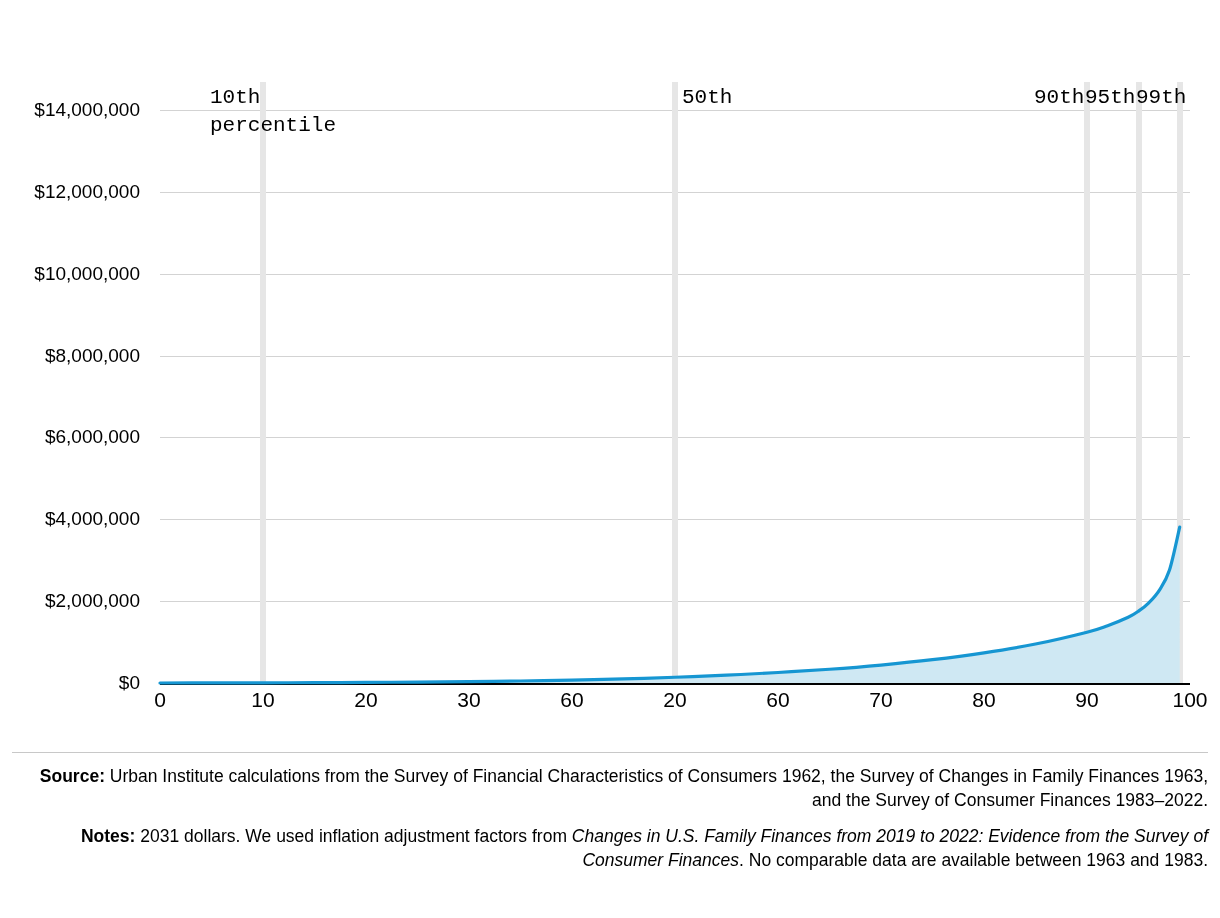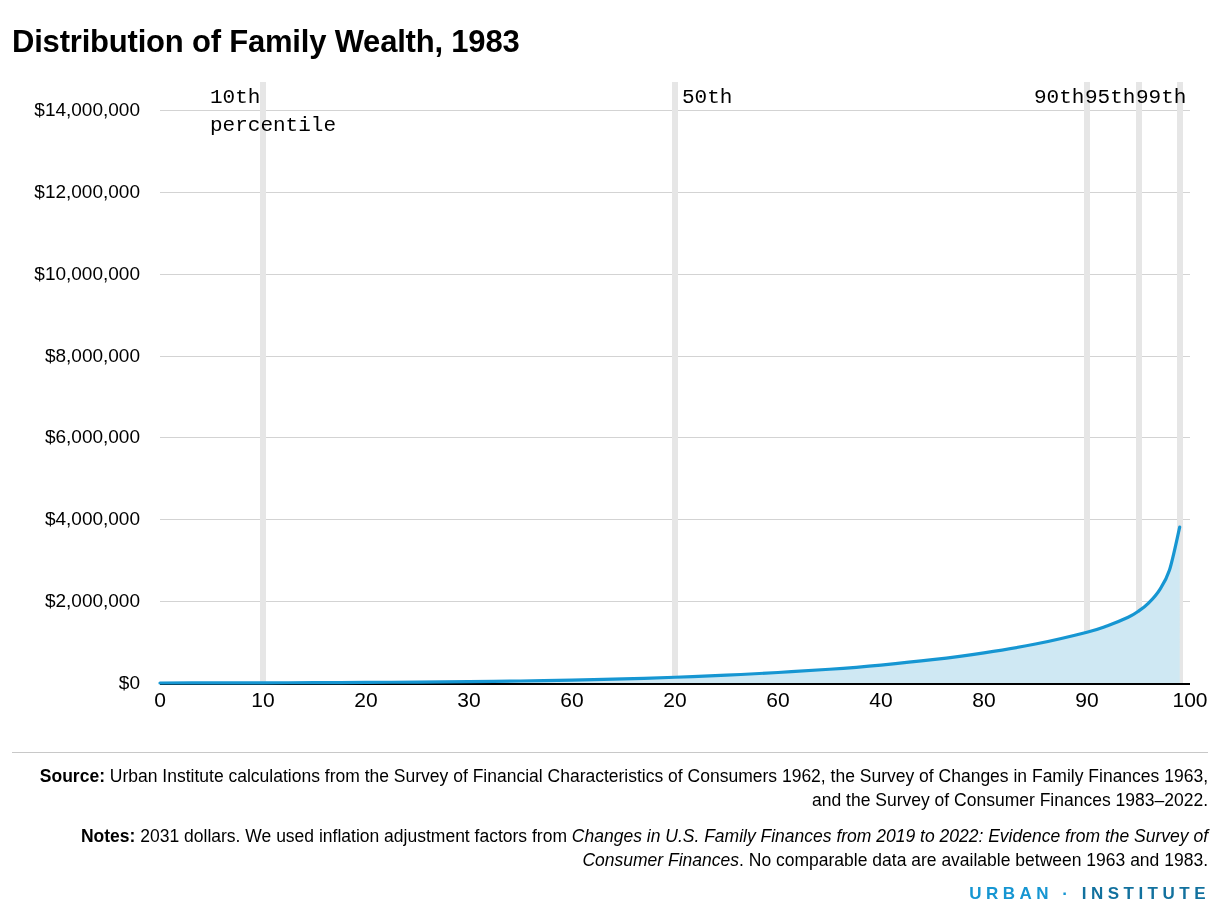--- a/index.html
+++ b/index.html
@@ -139,21 +139,20 @@
   }
   .logo .urban { color: #1696d2; }
   .logo .dot { color: #1696d2; }
   .logo .institute { color: #12719e; }
 </style>
 </head>
 <body>
 
 <div class="page">
 
-  <div class="chart-title">Distribution of Family Wealth, 1983</div>
 
   <div class="y-labels">
     <div class="y-label" style="top:0px;">$14,000,000</div>
     <div class="y-label" style="top:81.9px;">$12,000,000</div>
     <div class="y-label" style="top:163.7px;">$10,000,000</div>
     <div class="y-label" style="top:245.6px;">$8,000,000</div>
     <div class="y-label" style="top:327.4px;">$6,000,000</div>
     <div class="y-label" style="top:409.3px;">$4,000,000</div>
     <div class="y-label" style="top:491.1px;">$2,000,000</div>
     <div class="y-label" style="top:573px;">$0</div>
@@ -190,35 +189,30 @@
   </div>
 
   <div class="x-labels">
     <div class="x-label" style="left:0px;">0</div>
     <div class="x-label" style="left:103px;">10</div>
     <div class="x-label" style="left:206px;">20</div>
     <div class="x-label" style="left:309px;">30</div>
     <div class="x-label" style="left:412px;">60</div>
     <div class="x-label" style="left:515px;">20</div>
     <div class="x-label" style="left:618px;">60</div>
-    <div class="x-label" style="left:721px;">40</div>
+    <div class="x-label" style="left:721px;">70</div>
     <div class="x-label" style="left:824px;">80</div>
     <div class="x-label" style="left:927px;">90</div>
     <div class="x-label" style="left:1030px;">100</div>
   </div>
 
   <div class="footer">
     <hr>
     <div class="note-block">
       <b>Source:</b><span> Urban Institute calculations from the Survey of Financial Characteristics of Consumers 1962, the Survey of Changes in Family Finances 1963, and the Survey of Consumer Finances 1983–2022.</span>
     </div>
     <div class="note-block">
       <b>Notes:</b><span> 2031 dollars. We used inflation adjustment factors from </span><i>Changes in U.S. Family Finances from 2019 to 2022: Evidence from the Survey of Consumer Finances</i><span>. No comparable data are available between 1963 and 1983.</span>
     </div>
   </div>
 
-  <div class="logo">
-    <span class="urban">URBAN</span>
-    <span class="dot">·</span>
-    <span class="institute">INSTITUTE</span>
-  </div>
 
 </div>
 
 </body></html>

